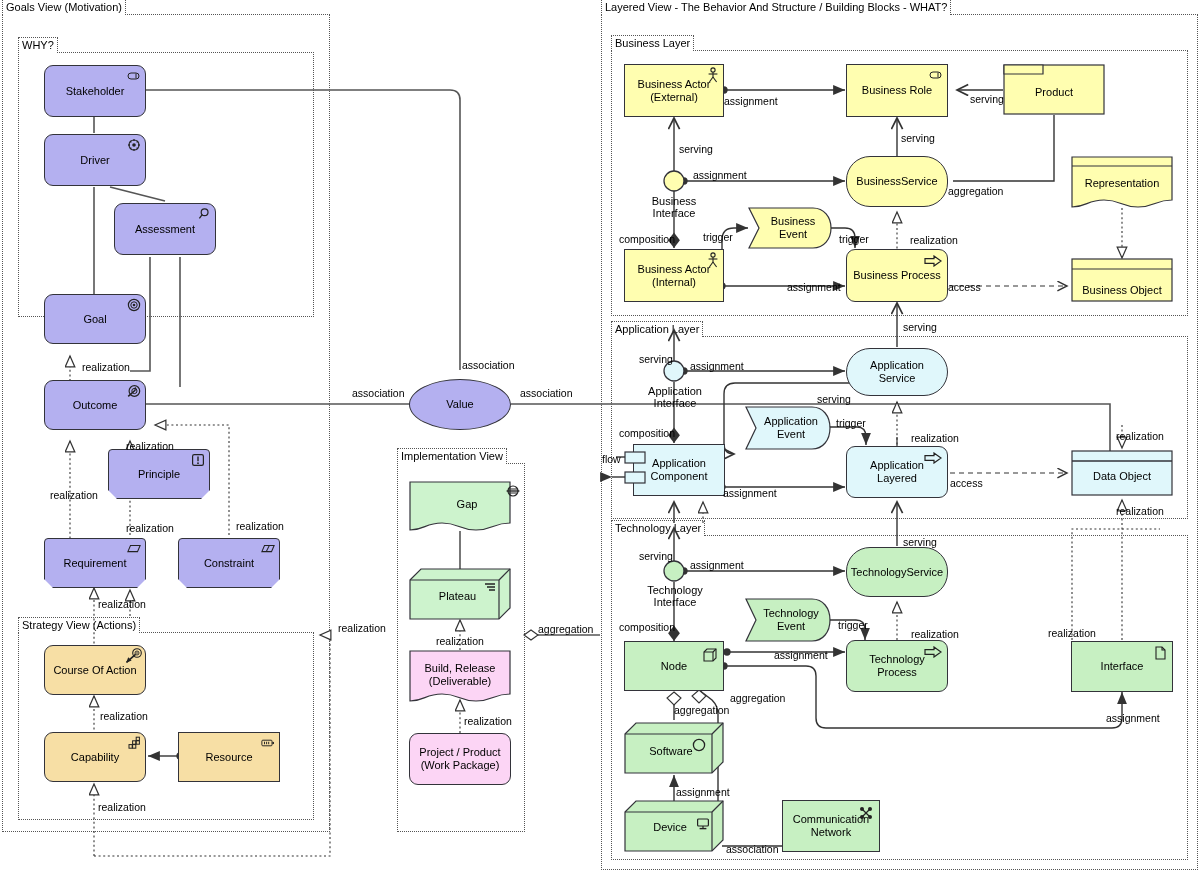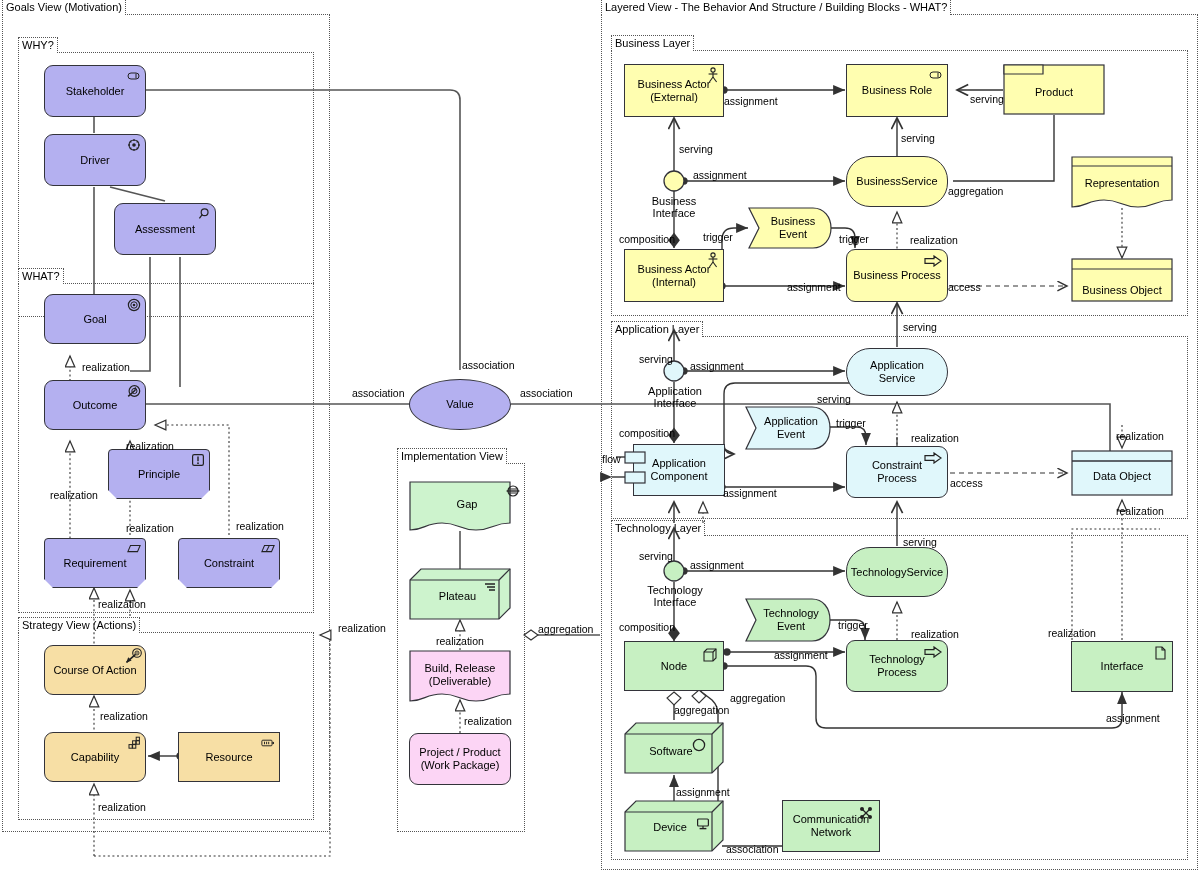--- a/index.html
+++ b/index.html
@@ -30,23 +30,20 @@
 <body>
 
 <div id="canvas">
 
   <div class="grp" style="left:2px;top:14px;width:328px;height:818px;">
     <div class="glabel" style="top:-16px;left:-1px;">Goals View (Motivation)</div>
   </div>
   <div class="grp" style="left:18px;top:52px;width:296px;height:265px;">
     <div class="glabel" style="top:-16px;left:-1px;">WHY?</div>
   </div>
-  <div class="grp" style="left:18px;top:283px;width:296px;height:330px;">
-    <div class="glabel" style="top:-16px;left:-1px;">WHAT?</div>
-  </div>
   <div class="grp" style="left:18px;top:632px;width:296px;height:188px;">
     <div class="glabel" style="top:-16px;left:-1px;">Strategy View (Actions)</div>
   </div>
   <div class="grp" style="left:397px;top:463px;width:128px;height:369px;">
     <div class="glabel" style="top:-16px;left:-1px;">Implementation View</div>
   </div>
   <div class="grp" style="left:601px;top:14px;width:597px;height:856px;">
     <div class="glabel" style="top:-16px;left:-1px;">Layered View - The Behavior And Structure / Building Blocks - WHAT?</div>
   </div>
   <div class="grp" style="left:611px;top:50px;width:577px;height:266px;">
@@ -474,21 +471,21 @@
   </div>
   <svg style="position:absolute;left:624px;top:450px;width:22px;height:42px;" viewBox="0 0 22 42">
     <rect x="1" y="2" width="20" height="11" fill="#e0f7fb" stroke="#33333a" stroke-width="1.2"></rect>
     <rect x="1" y="22" width="20" height="11" fill="#e0f7fb" stroke="#33333a" stroke-width="1.2"></rect>
   </svg>
 
   <div class="node application rnd" style="left:846px;top:446px;width:102px;height:52px;">
     <svg class="ico" style="width:18px;height:12px;top:5px;right:5px;" viewBox="0 0 18 12">
         <path d="M1,3.6 L10,3.6 L10,1 L17,6 L10,11 L10,8.4 L1,8.4 z" fill="none" stroke="#222" stroke-width="1.2"></path>
       </svg>
-    <span>Constraint Process</span>
+    <span>Application Layered</span>
   </div>
 
   <div class="node application" style="left:1071px;top:450px;width:102px;height:46px;border:none;background:transparent;">
     <svg style="position:absolute;left:0;top:0;width:102px;height:46px;" viewBox="0 0 102 46" preserveAspectRatio="none">
       <rect x="1" y="1" width="100" height="44" fill="#e0f7fb" stroke="#33333a" stroke-width="1.2"></rect>
       <line x1="1" y1="11" x2="101" y2="11" stroke="#33333a" stroke-width="1.4"></line>
     </svg>
     <span style="margin-top:7px;">Data Object</span>
   </div>
 

